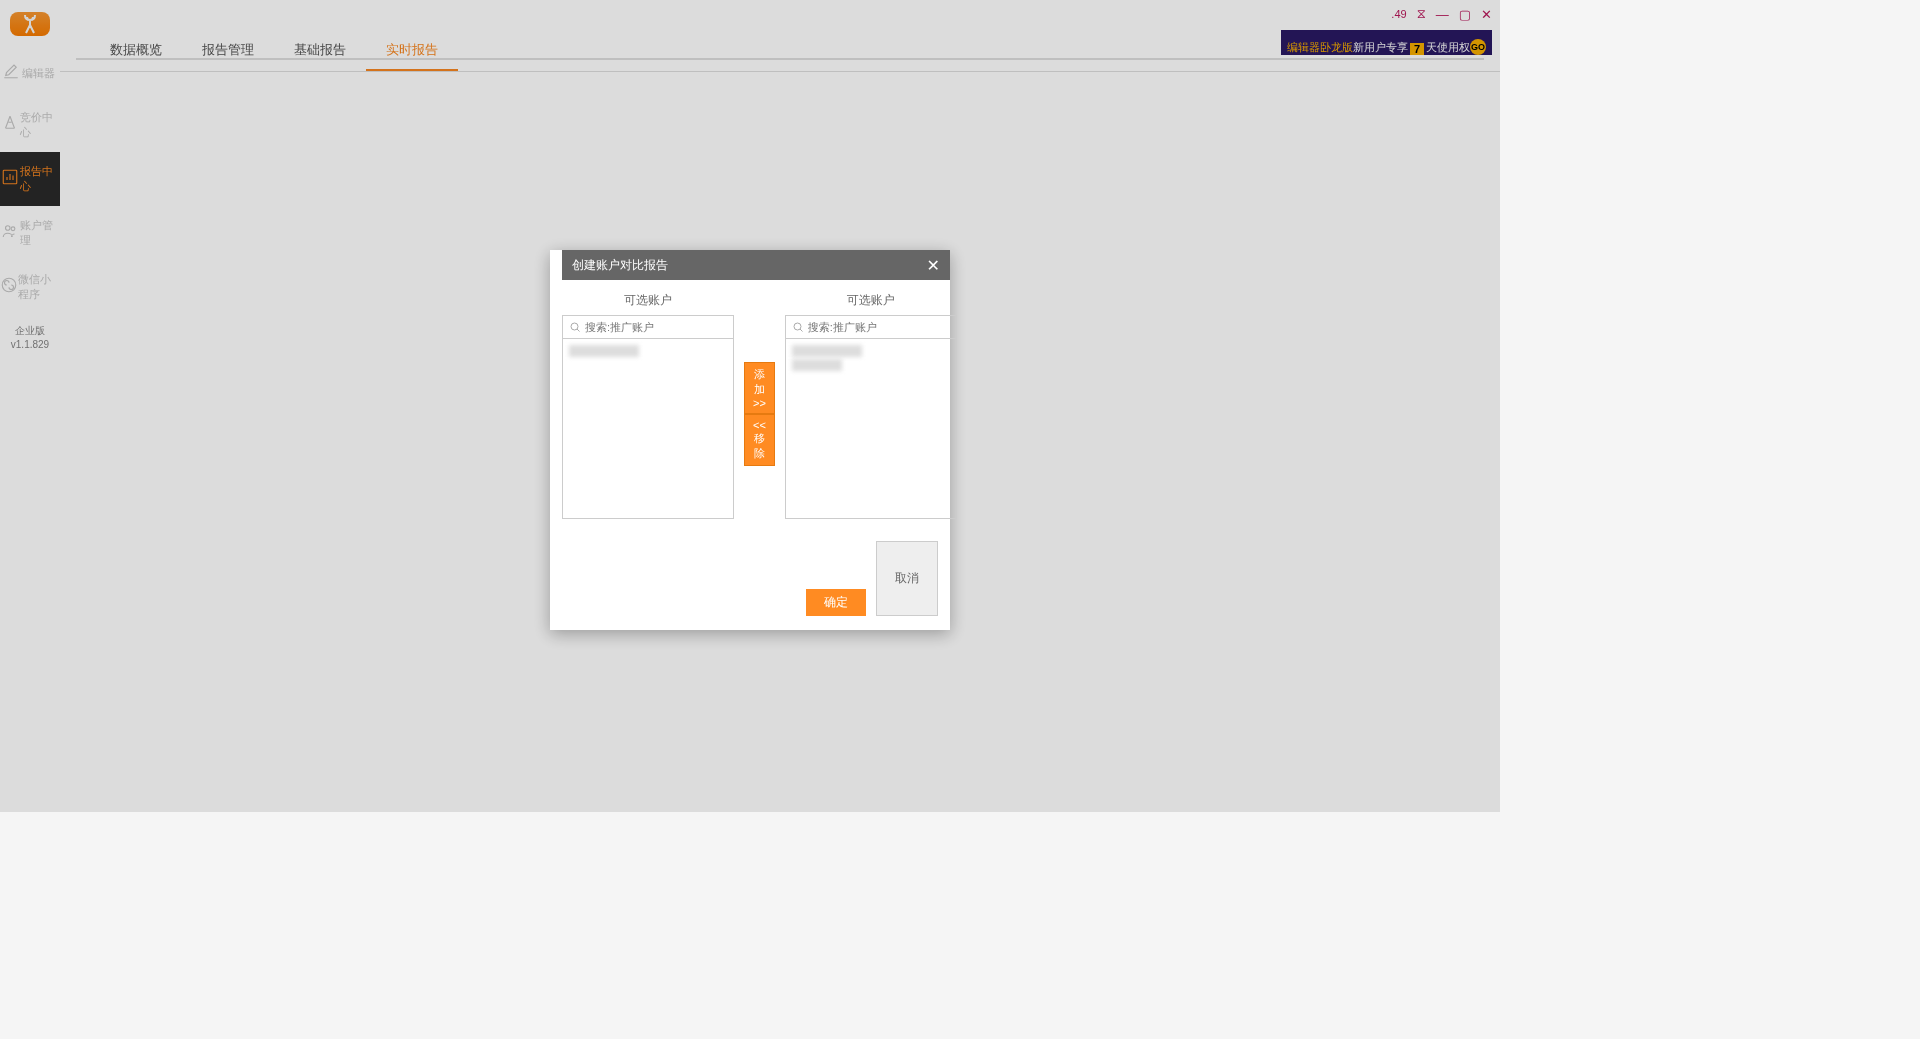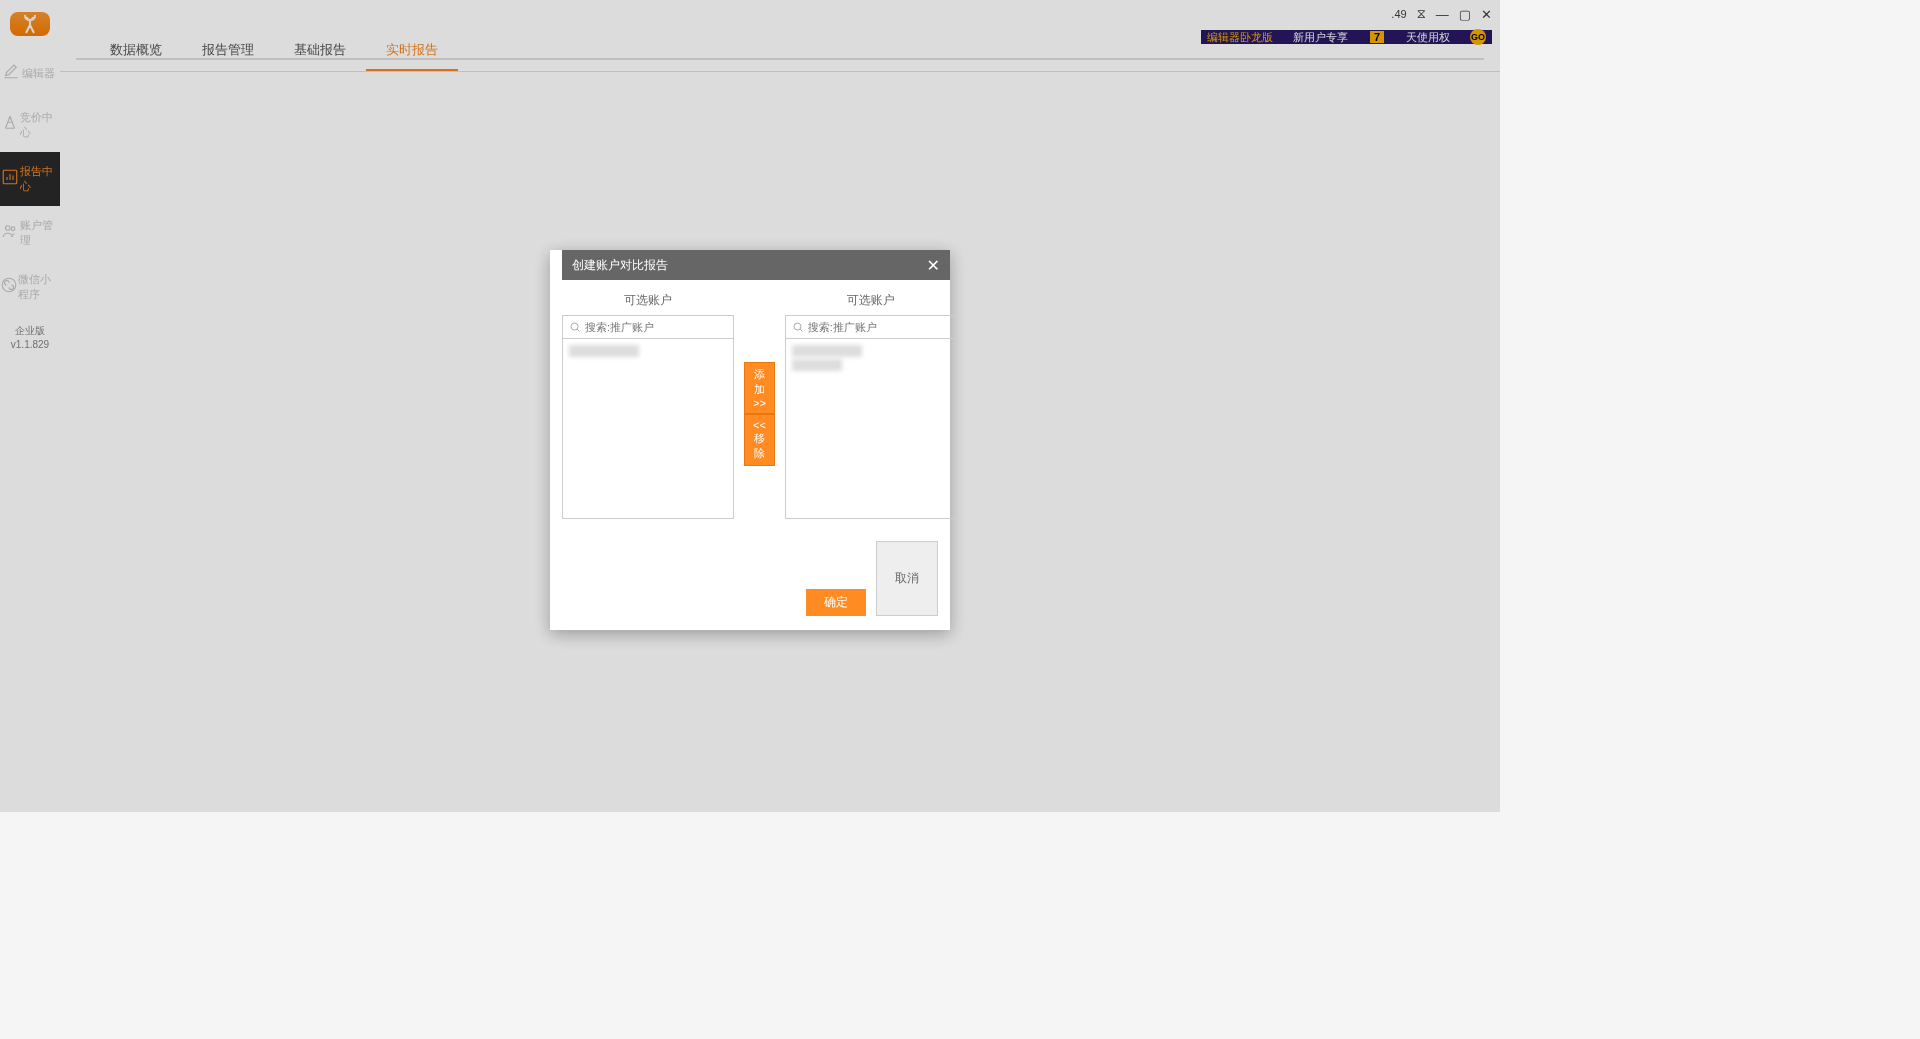--- a/index.html
+++ b/index.html
@@ -9,24 +9,24 @@
 .sidebar { position: absolute; left: 0; top: 0; width: 60px; height: 100%; background: #3a3a3a; display: flex; flex-direction: column; align-items: center; }
 .sidebar-logo { width: 40px; height: 40px; margin: 12px 0; background: linear-gradient(#ff9c33,#ff7f00); border-radius: 8px; display: flex; align-items: center; justify-content: center; }
 .sidebar-logo svg { width: 24px; height: 24px; }
 .sidebar-item { width: 60px; padding: 12px 0; display: flex; flex-direction: row; align-items: center; color: #ccc; font-size: 11px; cursor: pointer; }
 .sidebar-item.active { background: #2a2a2a; color: #ff8b22; }
 .sidebar-item .si-icon { width: 22px; height: 22px; margin-bottom: 4px; display: flex; align-items: center; justify-content: center; }
 .sidebar-footer { margin-top: auto; padding: 10px 0; text-align: center; color: #888; font-size: 10px; line-height: 14px; }
 
 
 .main { position: absolute; left: 60px; top: 0; right: 0; bottom: 0; background: #f5f5f5; }
-.titlebar { height: 28px; display: flex; justify-content: flex-end; align-items: center; padding: 0 8px; gap: 10px; color: #404040; }
+.titlebar { height: 28px; display: flex; justify-content: flex-end; align-items: center; padding: 0 8px; gap: 10px; color: #be185d; }
 .titlebar .num { font-size: 11px; }
 .titlebar .wc-icon { font-size: 13px; cursor: pointer; }
-.promo { position: absolute; top: 30px; right: 8px; height: 14px; background: #2b1a66; color: #fff; display: flex; align-items: center; padding: 0 6px; font-size: 11px; gap: 20px; }
+.promo { position: absolute; top: 30px; right: 8px; height: 25px; background: #2b1a66; color: #fff; display: flex; align-items: flex-end; padding: 0 6px; font-size: 11px; gap: 0; }
 .promo .yellow { color: #ffb300; }
 .promo .days { background: #ffb300; color: #000; font-weight: bold; padding: 0 4px; margin: 0 2px; }
 .promo .go { background: #ffb300; color: #000; border-radius: 50%; width: 16px; height: 16px; display: flex; align-items: center; justify-content: center; font-size: 9px; font-weight: bold; }
 
 .tabs { display: flex; padding: 0 30px; border-bottom: 1px solid #e5e5e5; height: 44px; align-items: flex-end; }
 .tab { padding: 0 20px 10px; font-size: 13px; color: #555; cursor: pointer; border-bottom: 2px solid transparent; }
 .tab.active { color: #ff8b22; border-bottom-color: #ff8b22; }
 
 .content { position: absolute; top: 58px; left: 16px; right: 16px; bottom: 20px; background: #fff; border: 1px solid #e5e5e5; overflow: hidden; }
 

